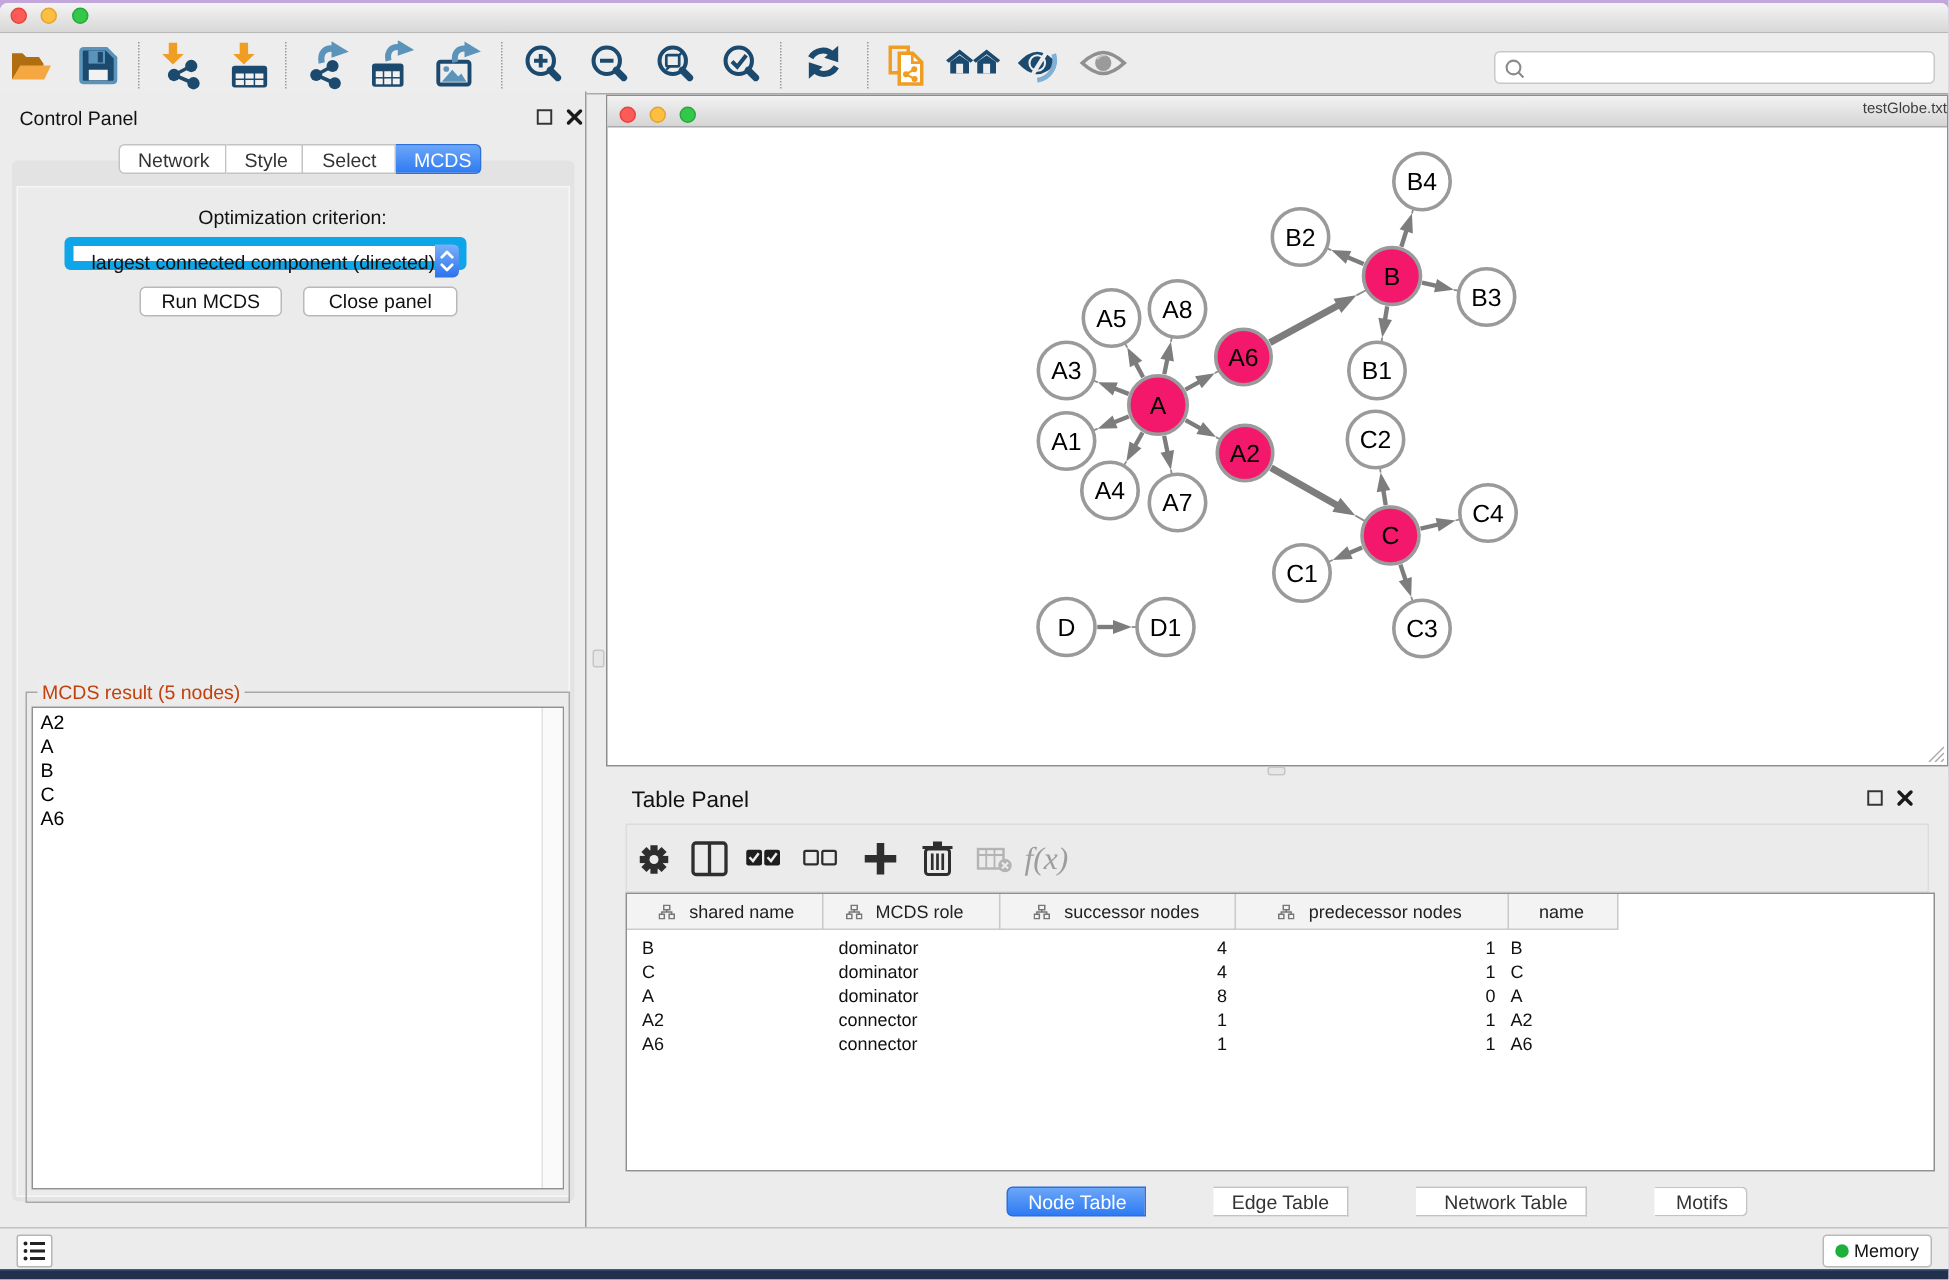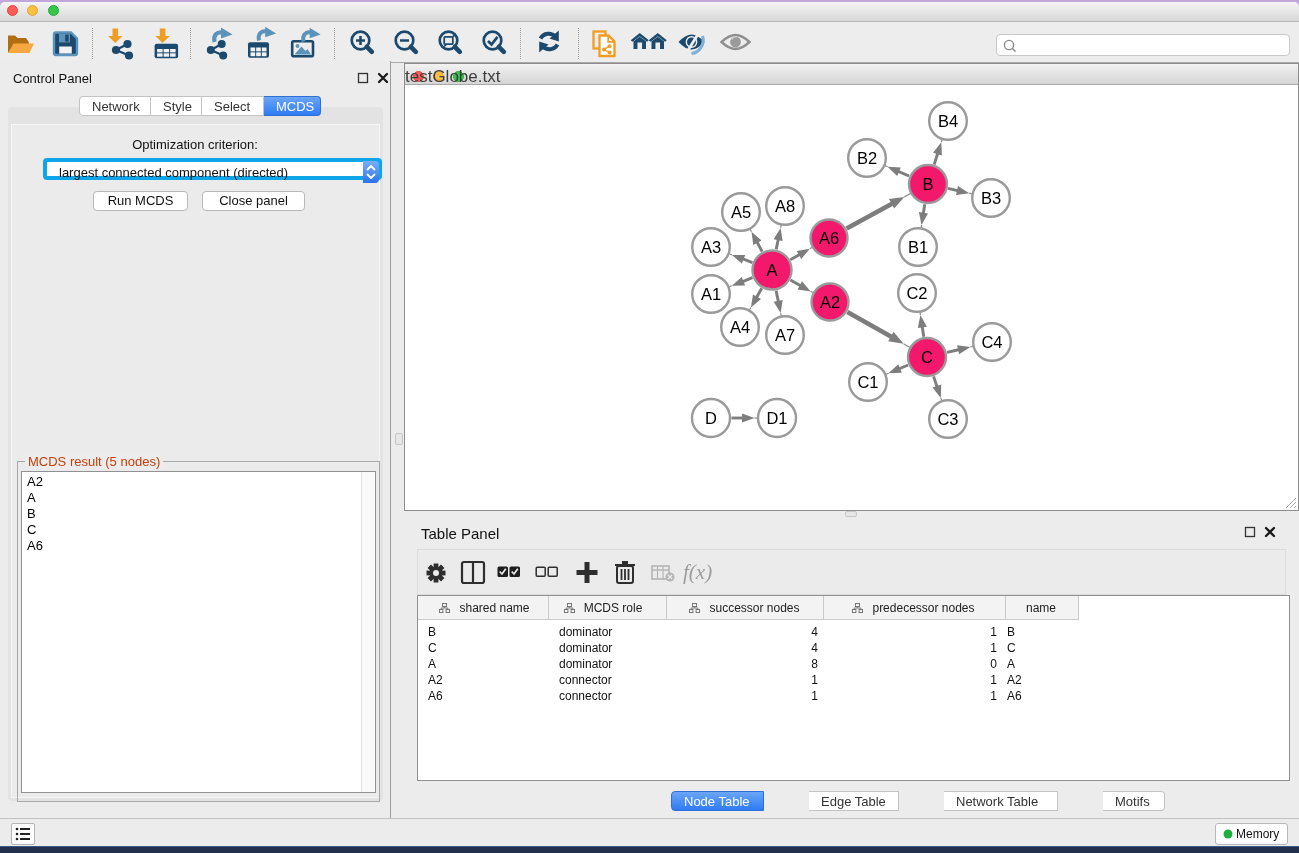--- a/index.html
+++ b/index.html
@@ -13,38 +13,38 @@
 .tsep { position:absolute; top:5px; height:31px; width:0; border-left:1px dotted #999; }
 .ticon { position:absolute; top:4px; }
 #search { position:absolute; left:996px; top:11px; width:294px; height:22px; background:#fff; border:1px solid #c8c8c8; border-radius:4px; }
 
 #cpanel { position:absolute; left:0; top:61px; width:391px; height:757px; background:#ececec; border-right:1px solid #9c9c9c; }
 #cpanel .hdr { position:absolute; left:13px; top:10px; font-size:13px; color:#111; }
 .winbtns { position:absolute; top:11px; }
 #cp-outer { position:absolute; left:8px; top:46px; width:375px; height:694px; background:#e3e3e3; border-radius:4px; }
 #cp-inner { position:absolute; left:3px; top:17px; width:369px; height:674px; background:#ebebeb; border:1px solid #f6f6f6; }
 .segbar { position:absolute; display:flex; height:20px; }
-.seg { height:20px; background:#fff; border:1px solid #c3c3c3; border-left:none; font-size:13px; color:#333; text-align:left; line-height:19px; padding:0 12px; }
+.seg { height:20px; background:#fff; border:1px solid #c3c3c3; border-left:none; font-size:13px; color:#333; text-align:right; line-height:19px; padding:0 12px; }
 .seg.first { border-left:1px solid #c3c3c3; border-radius:4px 0 0 4px; }
 .seg.last { border-radius:0 4px 4px 0; }
 .seg.sel { background:linear-gradient(#6ba6f8,#2e7bf3); color:#fff; border-color:#2e6fd8; }
 #optlabel { position:absolute; left:0; width:100%; top:76px; text-align:center; font-size:13px; color:#111; }
-#dropdown { position:absolute; left:43px; top:97px; width:339px; height:22px; background:#fff; border:4px solid #0ea5e9; border-radius:4px; }
+#dropdown { position:absolute; left:43px; top:97px; width:268px; height:22px; background:#fff; border:6px solid #0ea5e9; border-radius:4px; }
 #dropdown .txt { position:absolute; left:12px; top:3px; font-size:13px; color:#111; }
 #dropdown .step { position:absolute; right:-1px; top:-1px; width:16px; height:22px; border-radius:0 4px 4px 0; background:linear-gradient(#79b0f8,#2d72ee); }
 .btn { position:absolute; height:20px; background:#fff; border:1px solid #b9b9b9; border-radius:4px; font-size:13px; color:#111; text-align:center; line-height:18px; }
 #fieldset { position:absolute; left:17px; top:400px; width:363px; height:341px; border:1px solid #a8a8a8; }
 #fieldset .legend { position:absolute; left:7px; top:-8px; background:#ececec; padding:0 3px; font-size:13px; color:#c2410c; }
 #listbox { position:absolute; left:3px; top:9px; width:355px; height:322px; background:#fff; border:1px solid #919191; }
 #listbox .items { position:absolute; left:5px; top:2px; font-size:13px; color:#000; line-height:16px; }
 #listbox .vsb { position:absolute; right:0; top:0; width:14px; height:100%; background:#fafafa; border-left:1px solid #e2e2e2; }
 
 #netwin { position:absolute; left:404px; top:63px; width:895px; height:448px; background:#fff; border:1px solid #8d8d8d; }
 #nettitle { position:absolute; left:0; top:0; width:100%; height:21px; background:linear-gradient(#f2f2f2,#d5d5d5); border-bottom:1px solid #a9a9a9; }
-#nettitle .title { position:absolute; left:0; right:0; top:3px; text-align:left; font-size:17px; color:#3e3e3e; }
+#nettitle .title { position:absolute; left:0; right:0; top:3px; text-align:right; font-size:10px; color:#3e3e3e; }
 
 #tpanel { position:absolute; left:404px; top:518px; width:895px; height:300px; background:#ececec; }
 #tpanel .hdr { position:absolute; left:17px; top:7px; font-size:15px; color:#111; }
 #ttoolbar { position:absolute; left:13px; top:31px; width:869px; height:46px; border:1px solid #dcdcdc; background:#ebebeb; }
 #ttable { position:absolute; left:13px; top:77px; width:873px; height:186px; background:#fff; border:1px solid #909090; }
 #thead { position:absolute; left:0; top:0; width:660px; height:24px; background:#f3f3f3; border-bottom:1px solid #cccccc; }
 .th { position:absolute; top:0; height:24px; display:flex; align-items:center; justify-content:center; font-size:12px; color:#222; gap:9px; }
 .thsep { position:absolute; top:0; height:24px; width:1px; background:#c9c9c9; }
 .td { position:absolute; font-size:12px; color:#111; height:16px; line-height:16px; }
 #btabs { position:absolute; display:flex; height:21px; top:273px; left:267px;gap:45px; }

